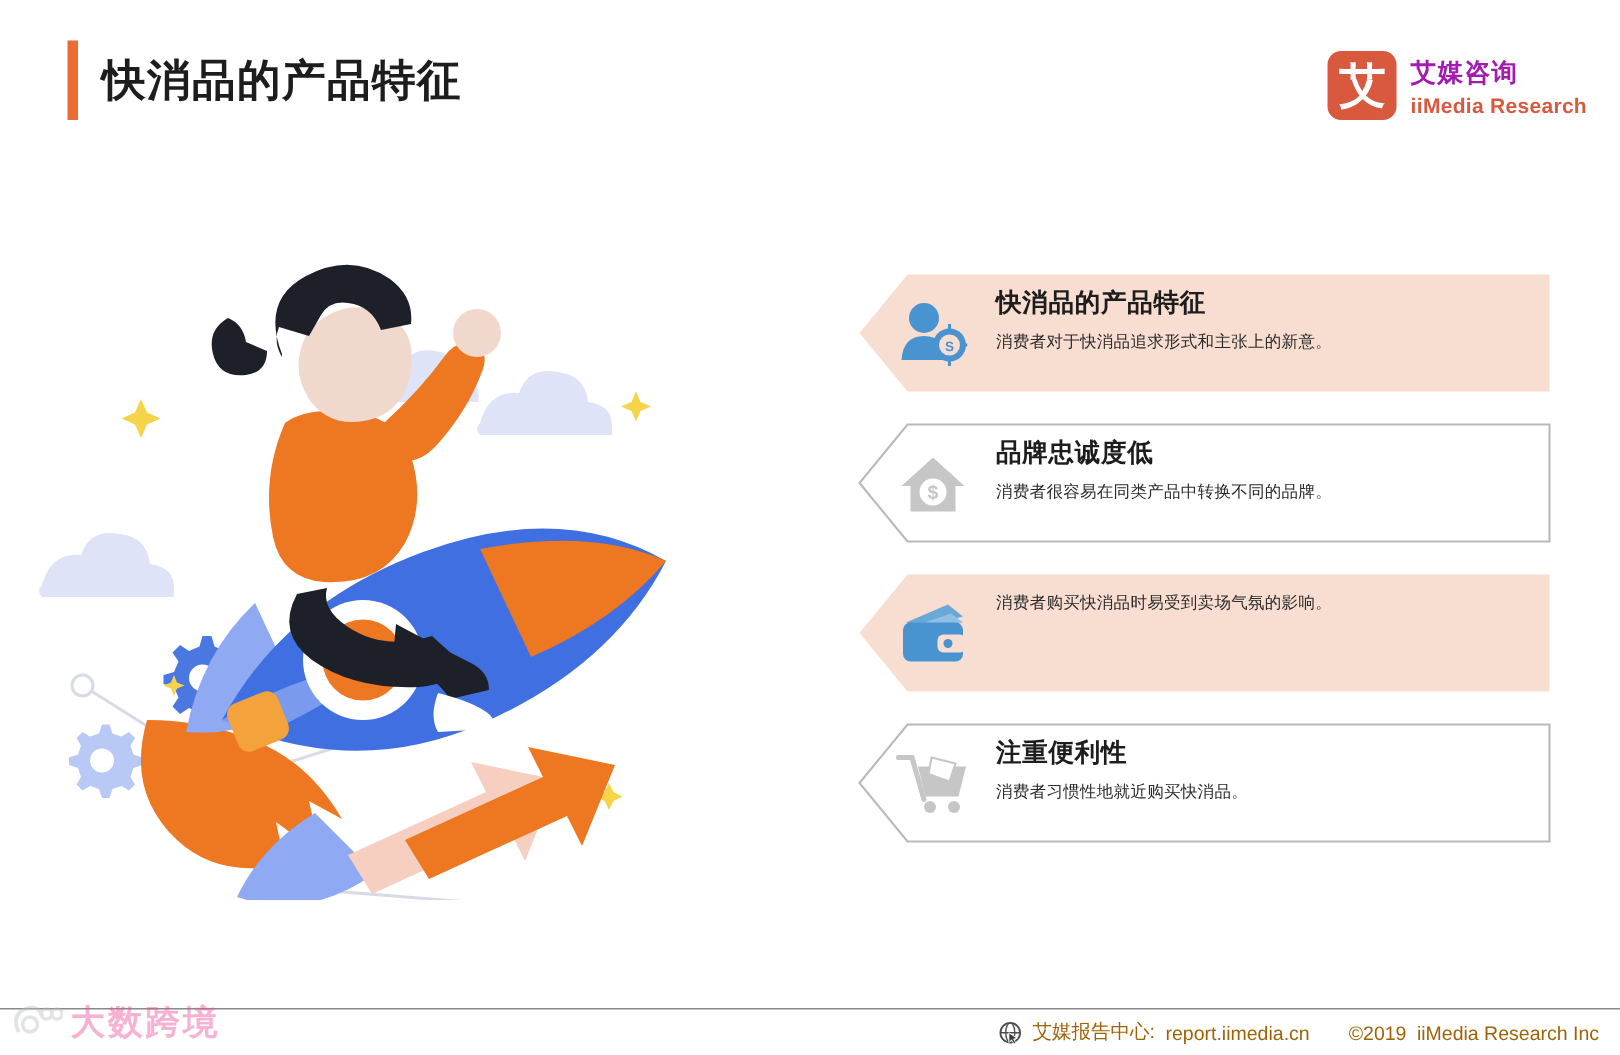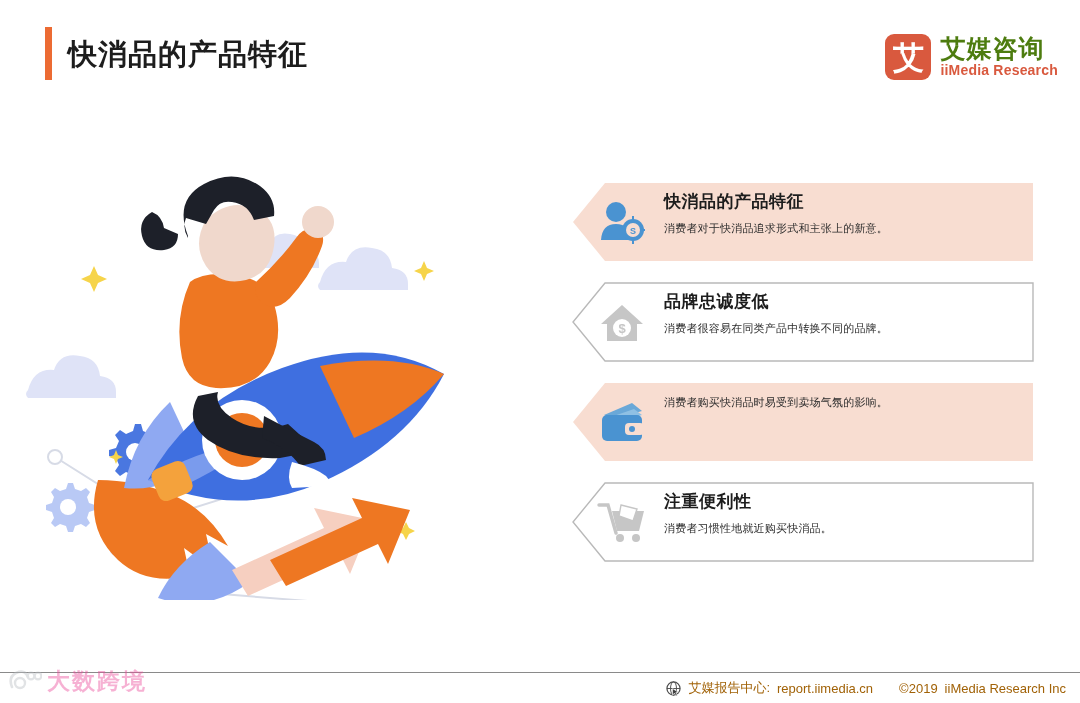--- a/index.html
+++ b/index.html
@@ -19,21 +19,21 @@
   }
   
   #logo{position:absolute;right:22px;top:28px;height:58px;display:flex;align-items:center;gap:9px;}
   #logo-mark{
     width:46px;height:46px;border-radius:9px;background:#d9593e;
     display:flex;align-items:center;justify-content:center;
     color:#ffffff;font-size:31px;font-weight:bold;line-height:1;
     font-family:"DejaVu Sans","Liberation Sans",sans-serif;
   }
   #logo-text{display:flex;flex-direction:column;justify-content:center;}
-  #logo-cn{font-size:25px;font-weight:bold;color:#4d7c0f;line-height:27px;letter-spacing:1px;}
+  #logo-cn{font-size:17px;font-weight:bold;color:#a21caf;line-height:27px;letter-spacing:1px;}
   #logo-en{font-size:14px;font-weight:bold;color:#d9593e;line-height:17px;letter-spacing:.2px;}
 
   
   #illustration{position:absolute;left:20px;top:150px;width:540px;height:450px;}
   #illustration svg{display:block;}
 
   
   #cards{position:absolute;left:572px;top:182px;width:462px;height:400px;}
   .card{
     position:absolute;left:0;width:462px;height:80px;

